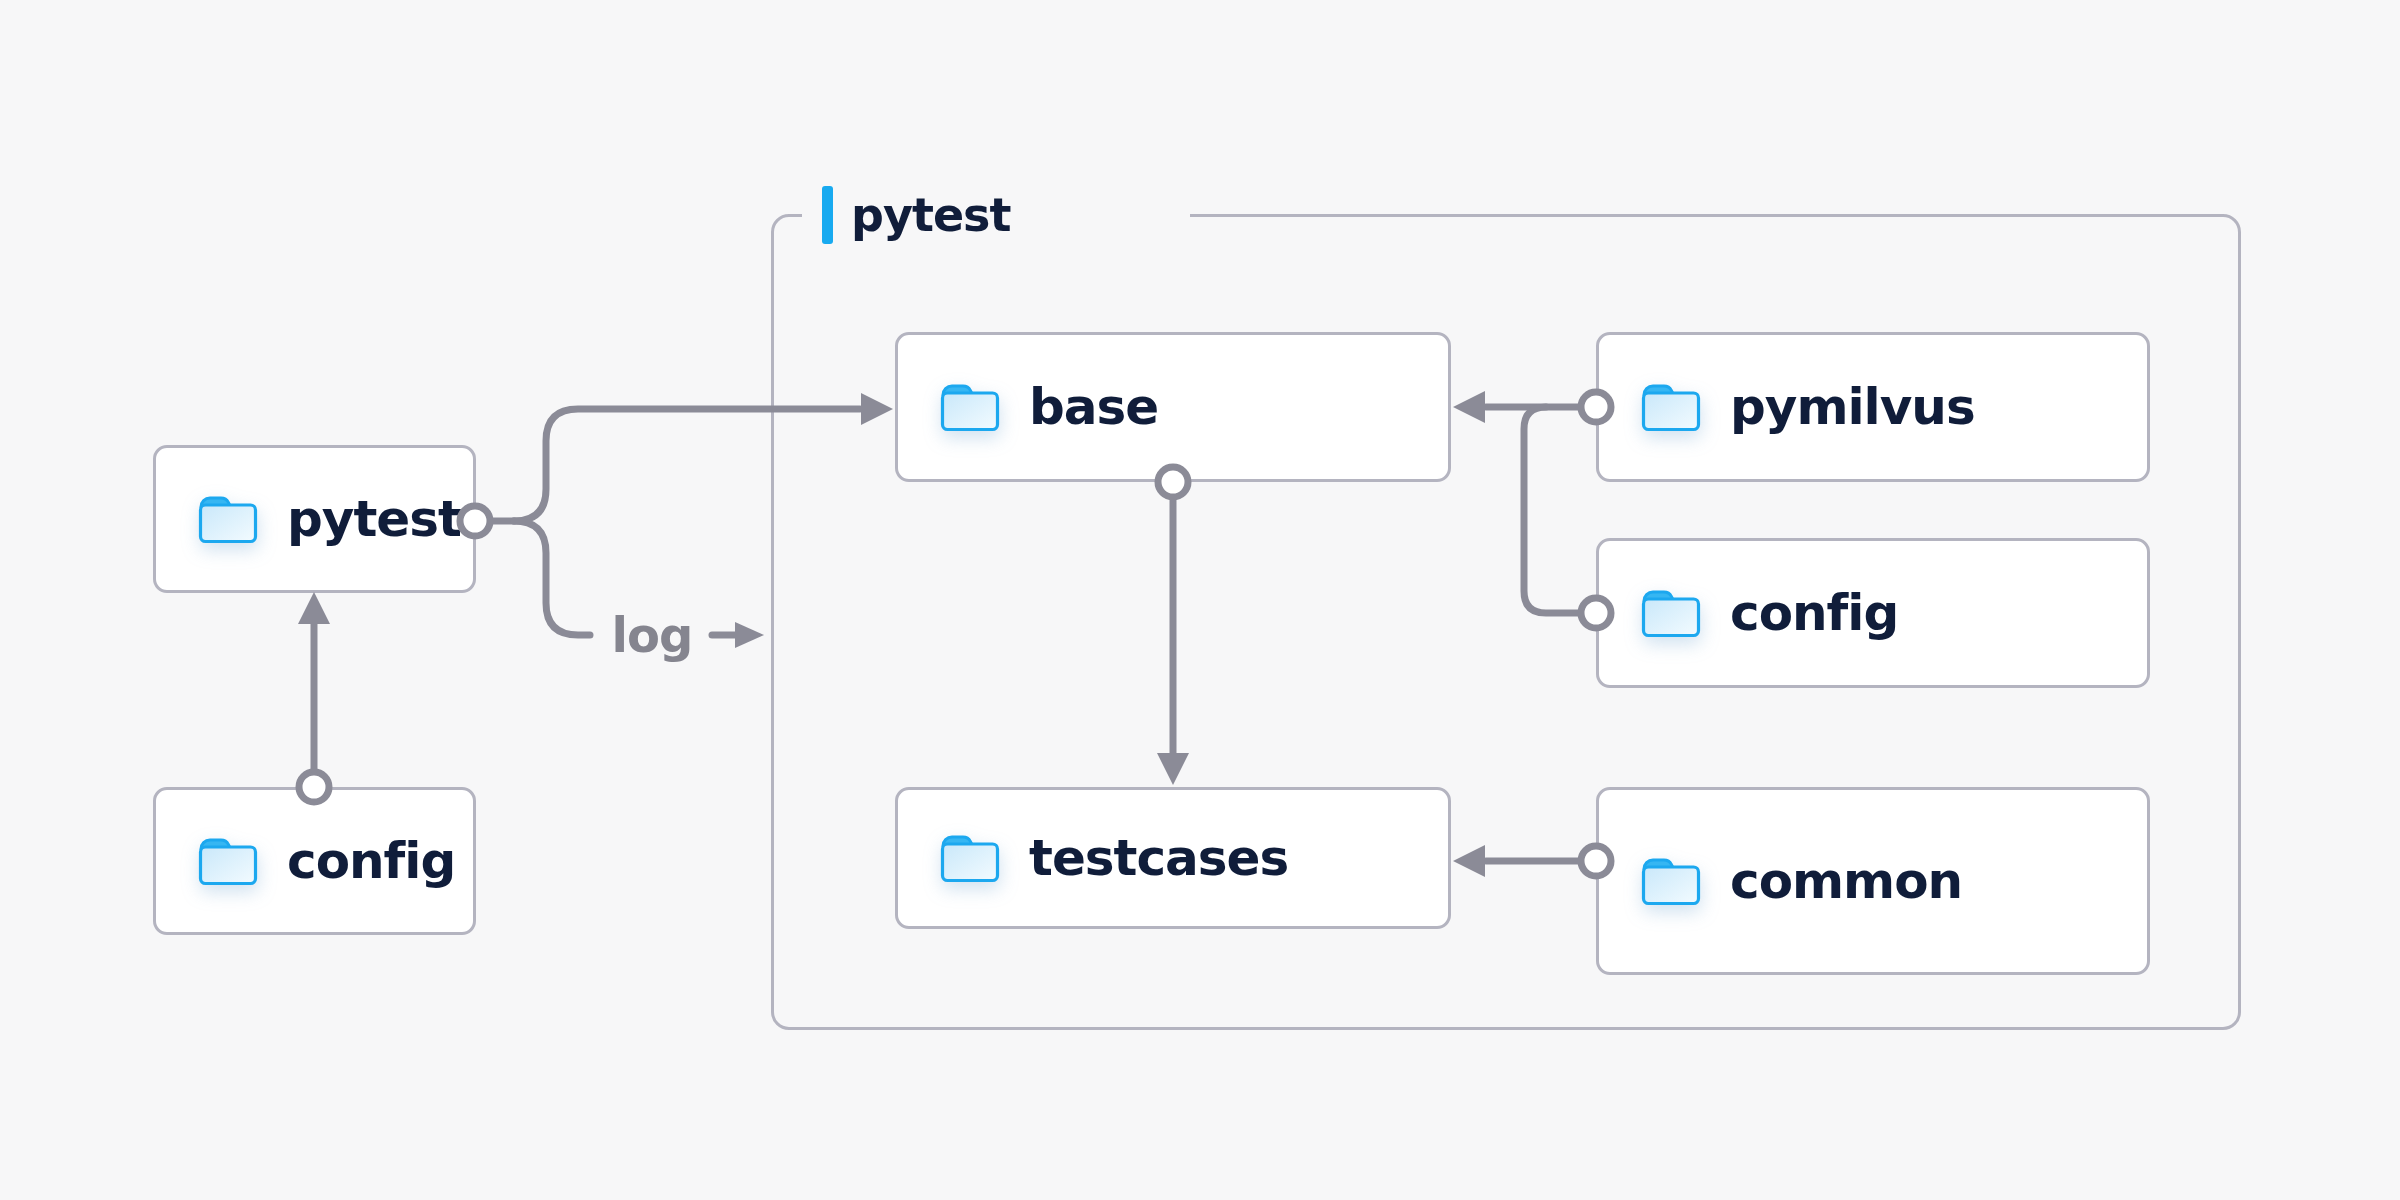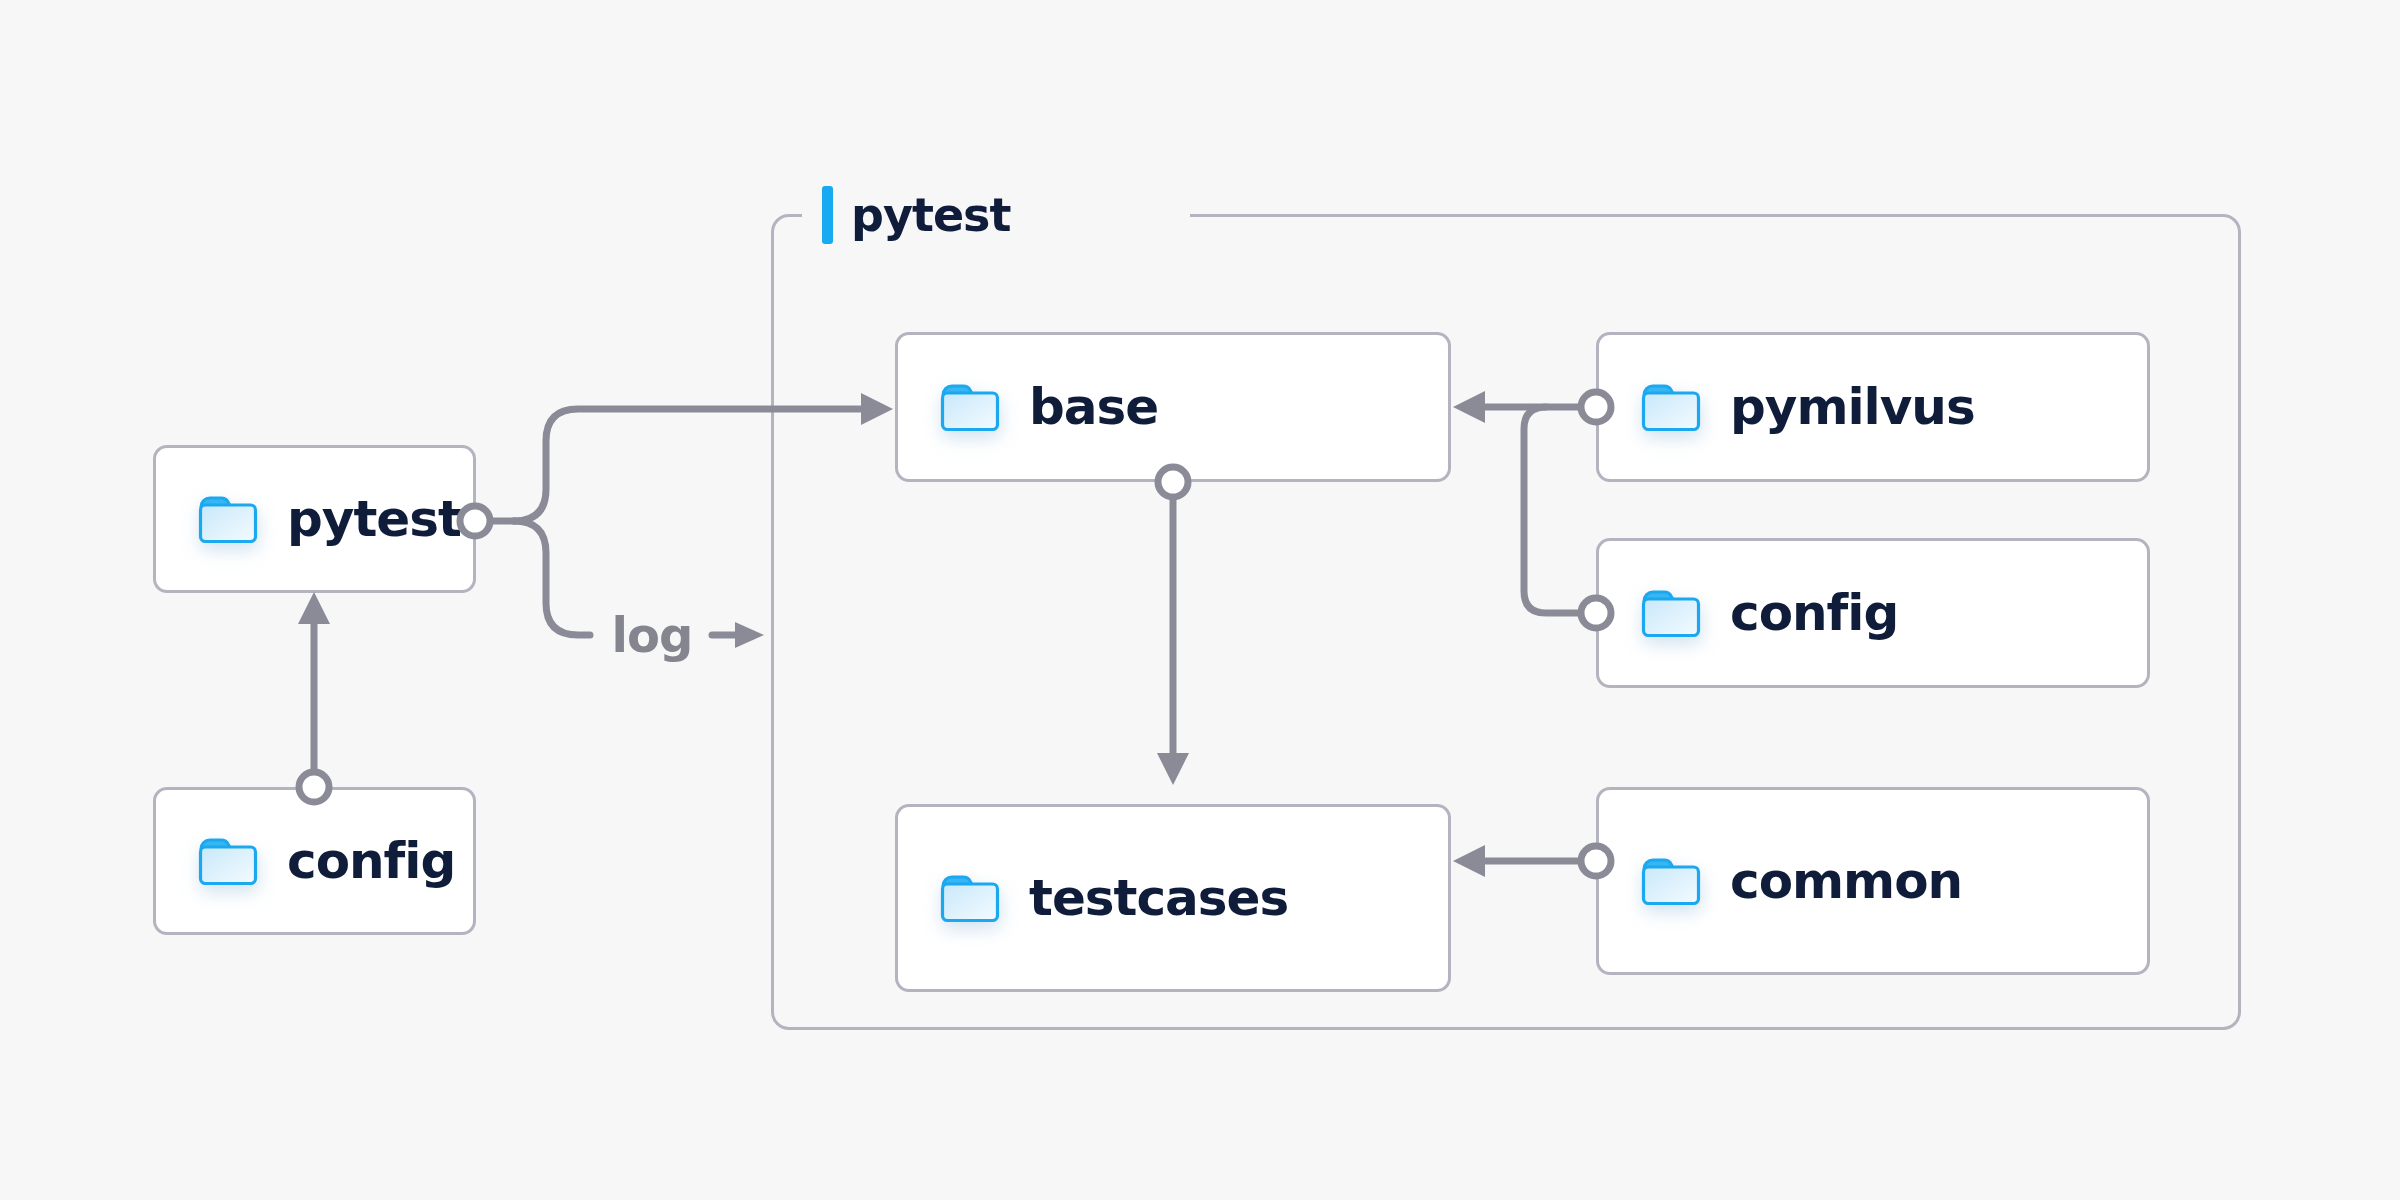--- a/index.html
+++ b/index.html
@@ -46,21 +46,21 @@
   }
   .node svg.folder{
     flex:0 0 auto;
     filter:drop-shadow(1px 7px 9px rgba(90,150,200,.28));
   }
   .n-utils    {left:153px;top:445px;width:323px;height:148px;}
   .n-config   {left:153px;top:787px;width:323px;height:148px;}
   .n-base     {left:895px;top:332px;width:556px;height:150px;}
   .n-pymilvus {left:1596px;top:332px;width:554px;height:150px;}
   .n-check    {left:1596px;top:538px;width:554px;height:150px;}
-  .n-testcases{left:895px;top:787px;width:556px;height:188px;margin-top:17px;}
+  .n-testcases{left:895px;top:787px;width:556px;height:142px;}
   .n-common   {left:1596px;top:787px;width:554px;height:188px;}
 
   
   svg.wires{
     position:absolute;left:0;top:0;width:2400px;height:1200px;
     z-index:4;pointer-events:none;
   }
   .wire{stroke:#8b8b97;stroke-width:7;fill:none;stroke-linecap:round;}
   .head{fill:#8b8b97;stroke:none;}
   .port{fill:#ffffff;stroke:#8b8b97;stroke-width:7;}

